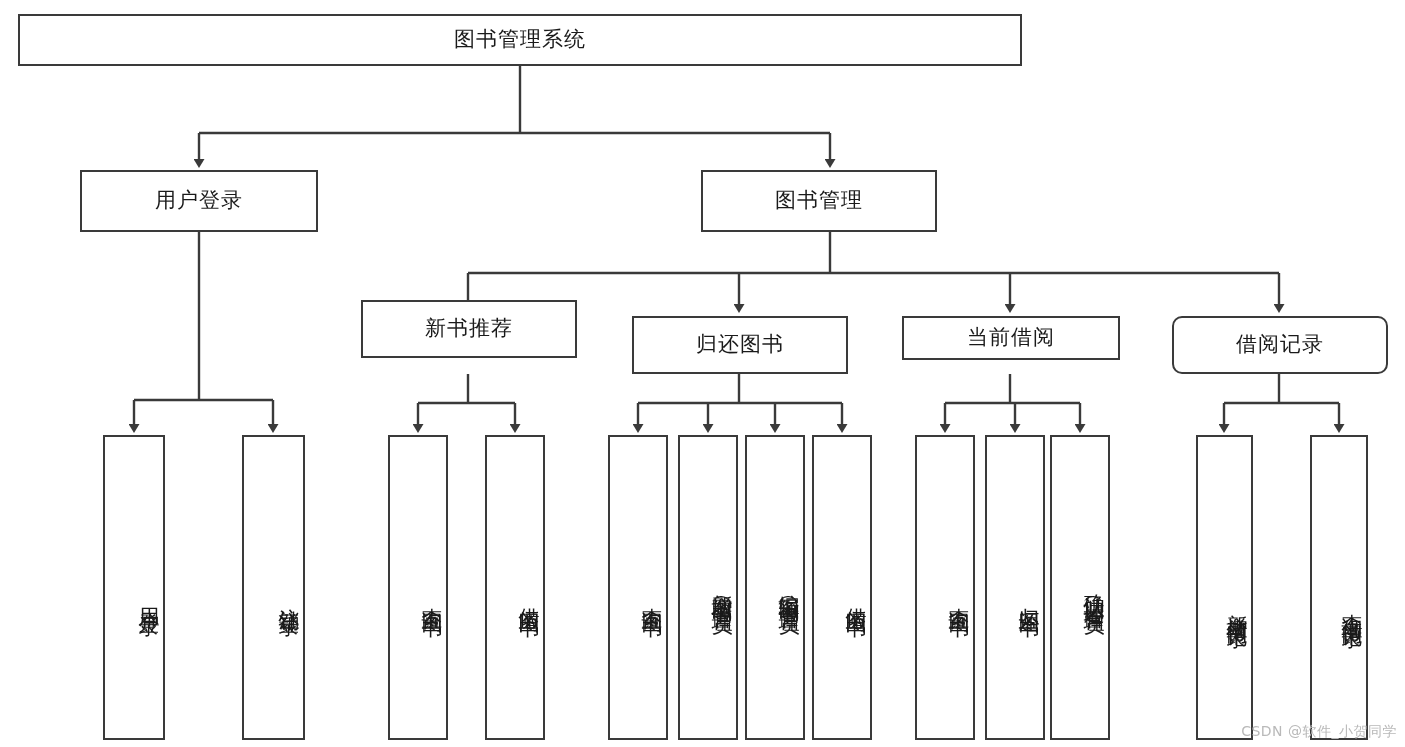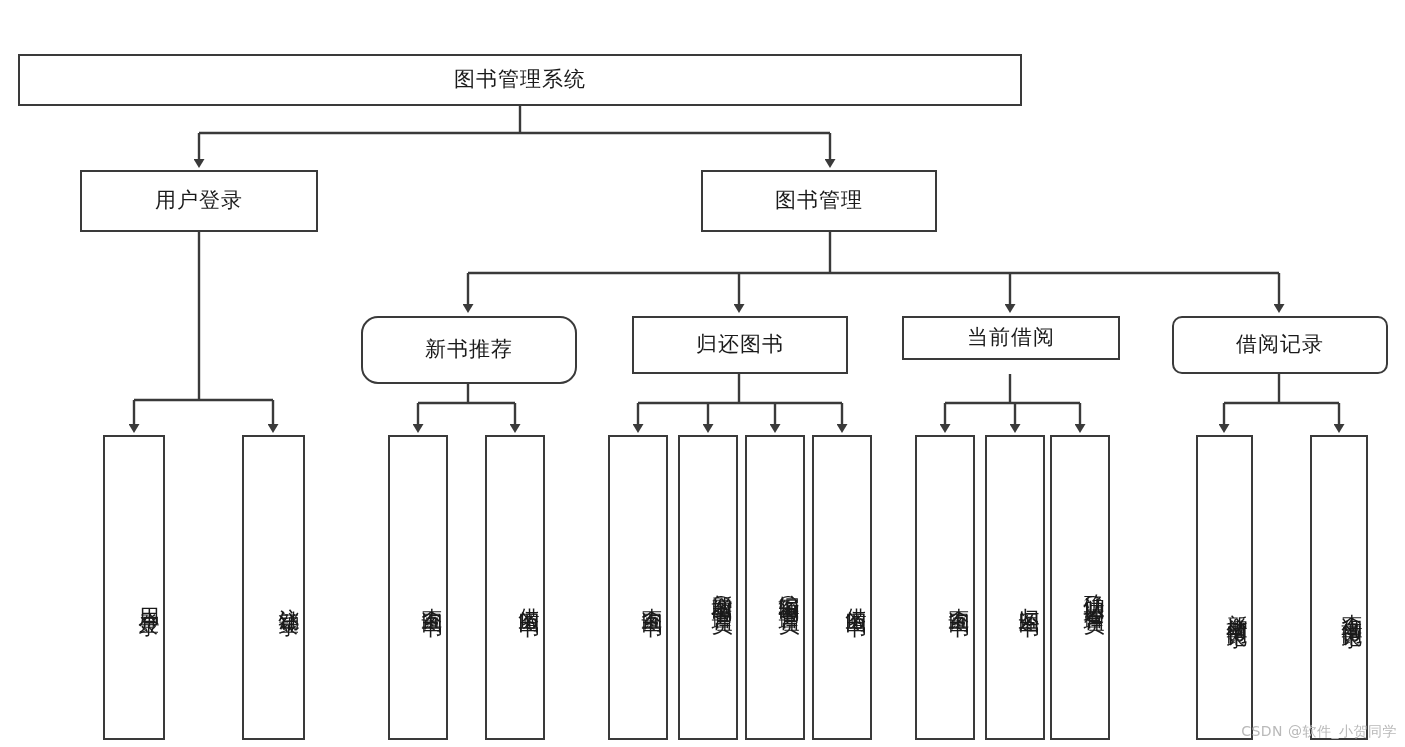--- a/index.html
+++ b/index.html
@@ -116,32 +116,32 @@
       <path d="M1015,403 L1015,425" marker-end="url(#arrow)"></path>
       <path d="M1080,403 L1080,425" marker-end="url(#arrow)"></path>
 
       <path d="M1279,374 L1279,403"></path>
       <path d="M1224,403 L1339,403"></path>
       <path d="M1224,403 L1224,425" marker-end="url(#arrow)"></path>
       <path d="M1339,403 L1339,425" marker-end="url(#arrow)"></path>
     </g>
   </svg>
 
-  <div class="node horiz" style="left:18px; top:14px; width:1004px; height:52px;margin-top:40px;">
+  <div class="node horiz" style="left:18px; top:14px; width:1004px; height:52px;">
     <span class="label">图书管理系统</span>
   </div>
 
   <div class="node horiz" style="left:80px; top:170px; width:238px; height:62px;">
     <span class="label">用户登录</span>
   </div>
   <div class="node horiz" style="left:701px; top:170px; width:236px; height:62px;">
     <span class="label">图书管理</span>
   </div>
 
-  <div class="node horiz" style="left:361px; top:316px; width:216px; height:68px;border-radius:17px;">
+  <div class="node horiz" style="left:361px; top:300px; width:216px; height:58px;">
     <span class="label">新书推荐</span>
   </div>
   <div class="node horiz" style="left:632px; top:316px; width:216px; height:58px;">
     <span class="label">归还图书</span>
   </div>
   <div class="node horiz" style="left:902px; top:316px; width:218px; height:44px;align-items:center;">
     <span class="label">当前借阅</span>
   </div>
   <div class="node horiz" style="left:1172px; top:316px; width:216px; height:58px;border-radius:10px;">
     <span class="label">借阅记录</span>

